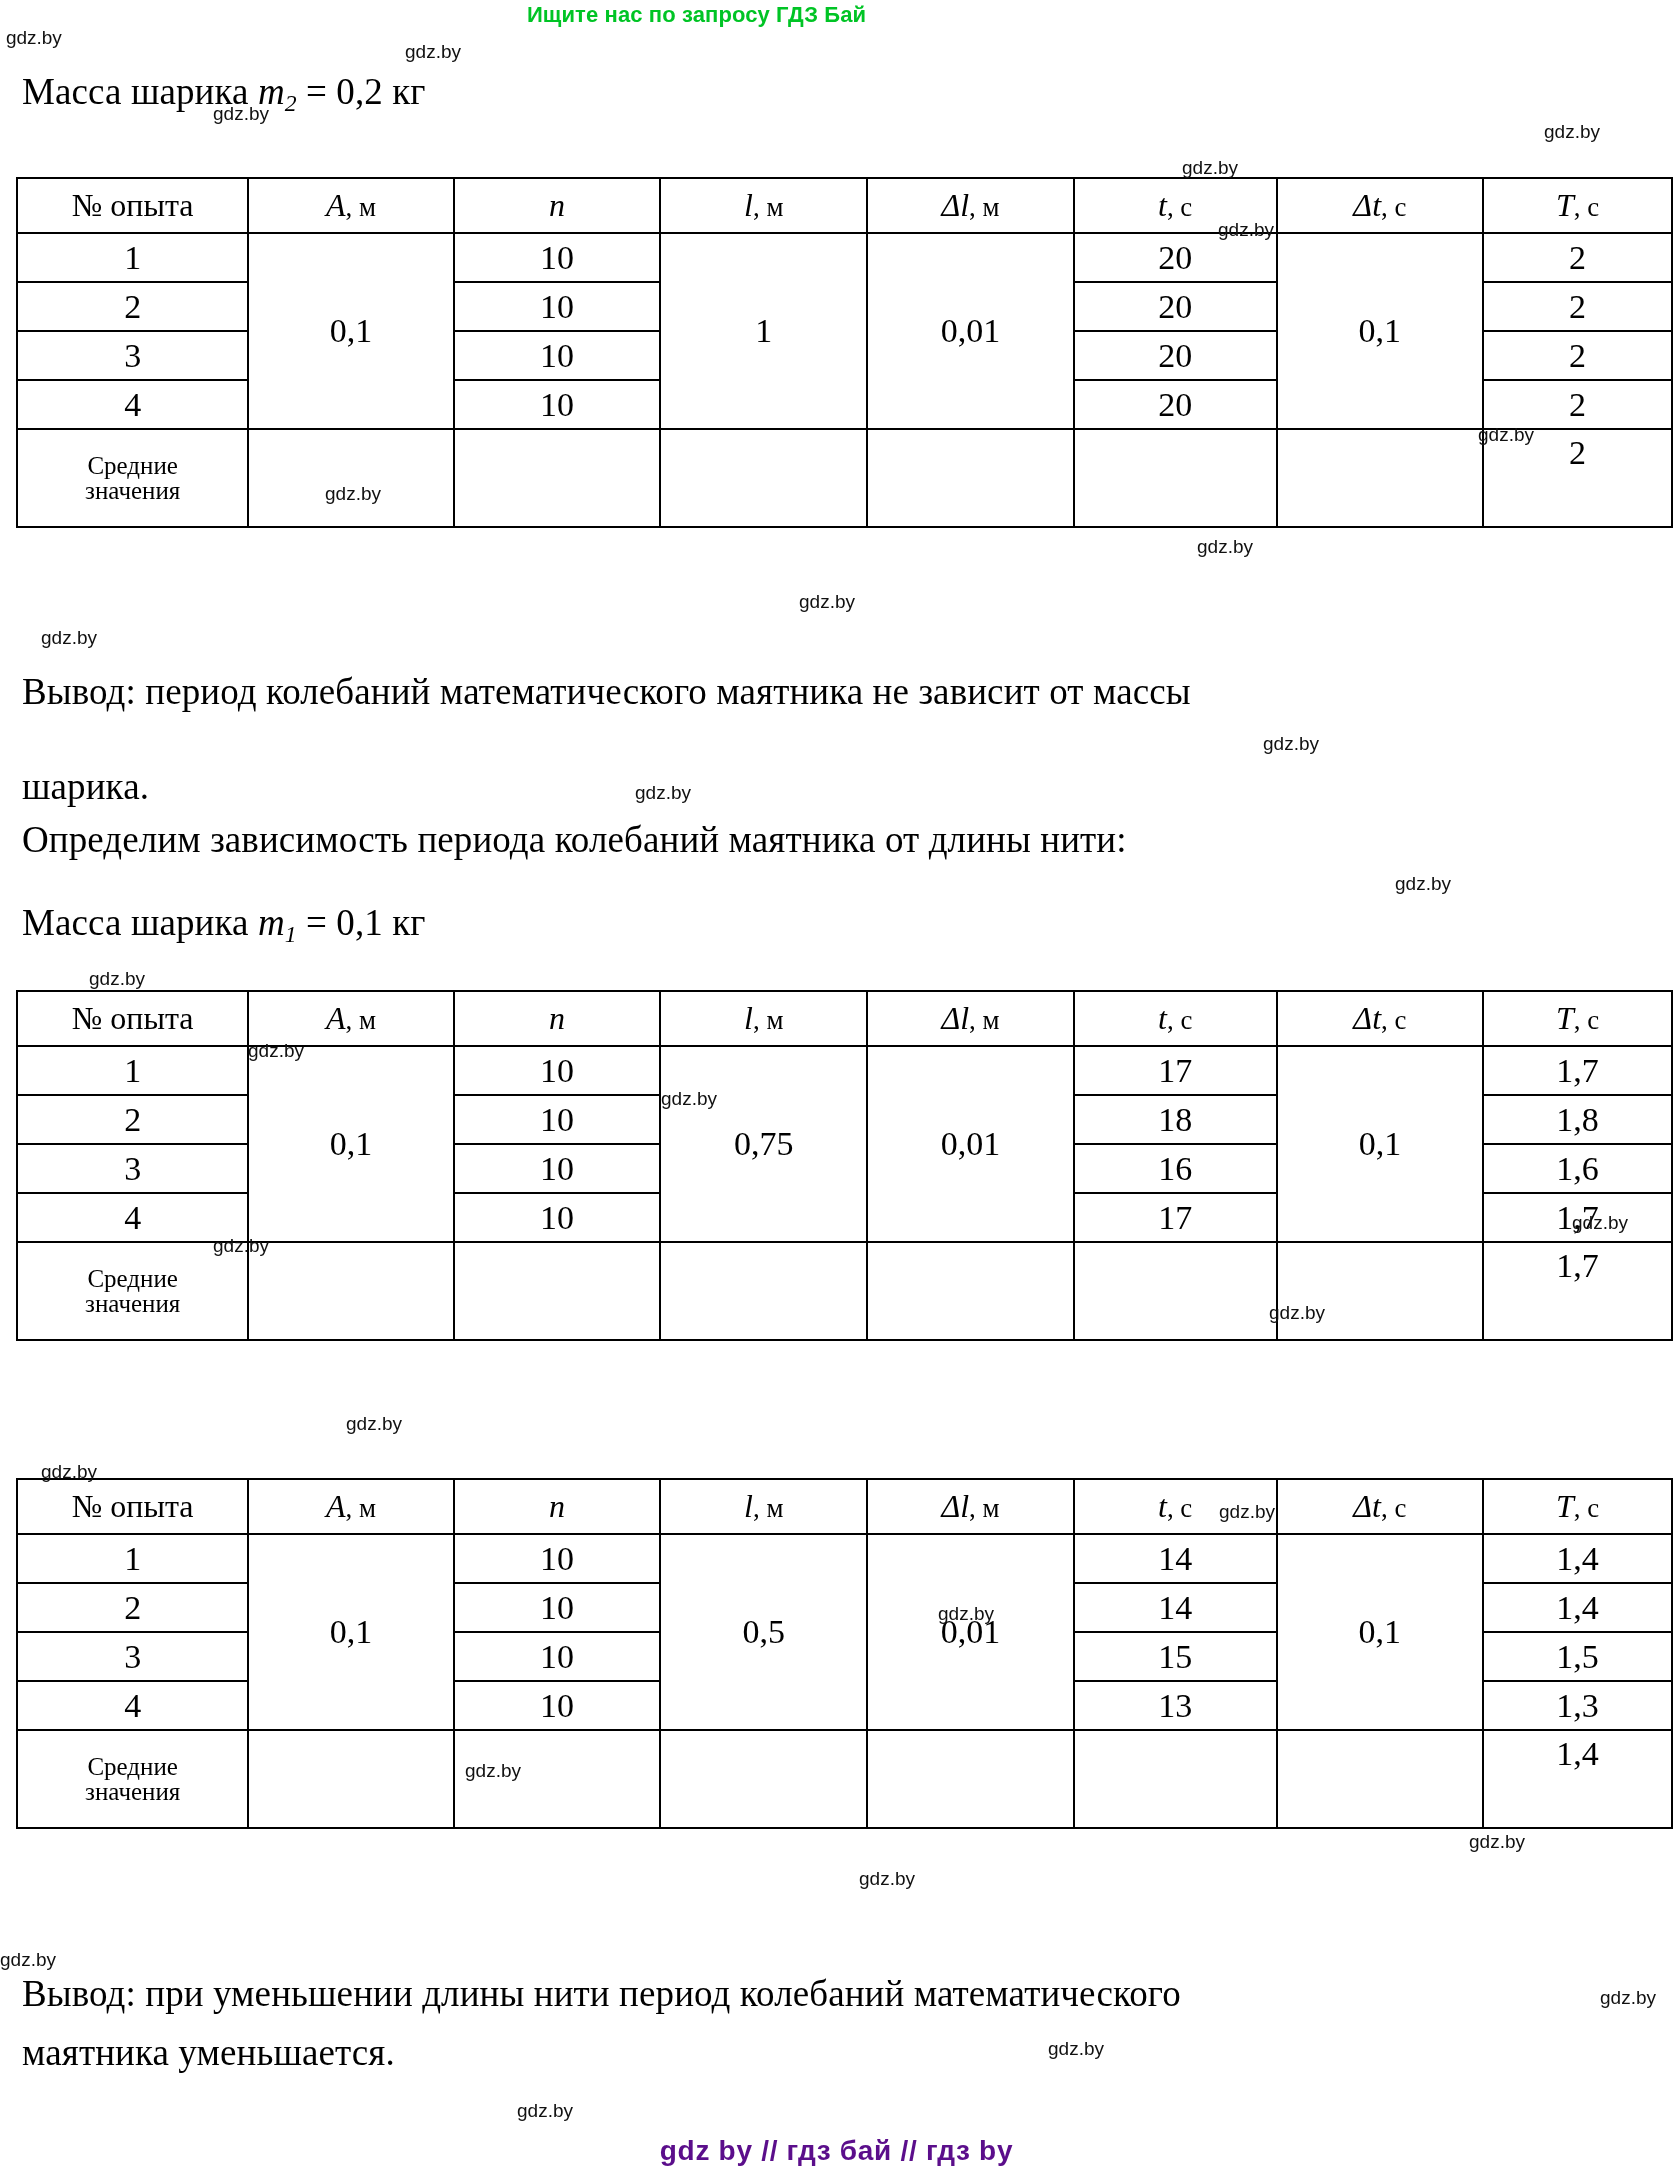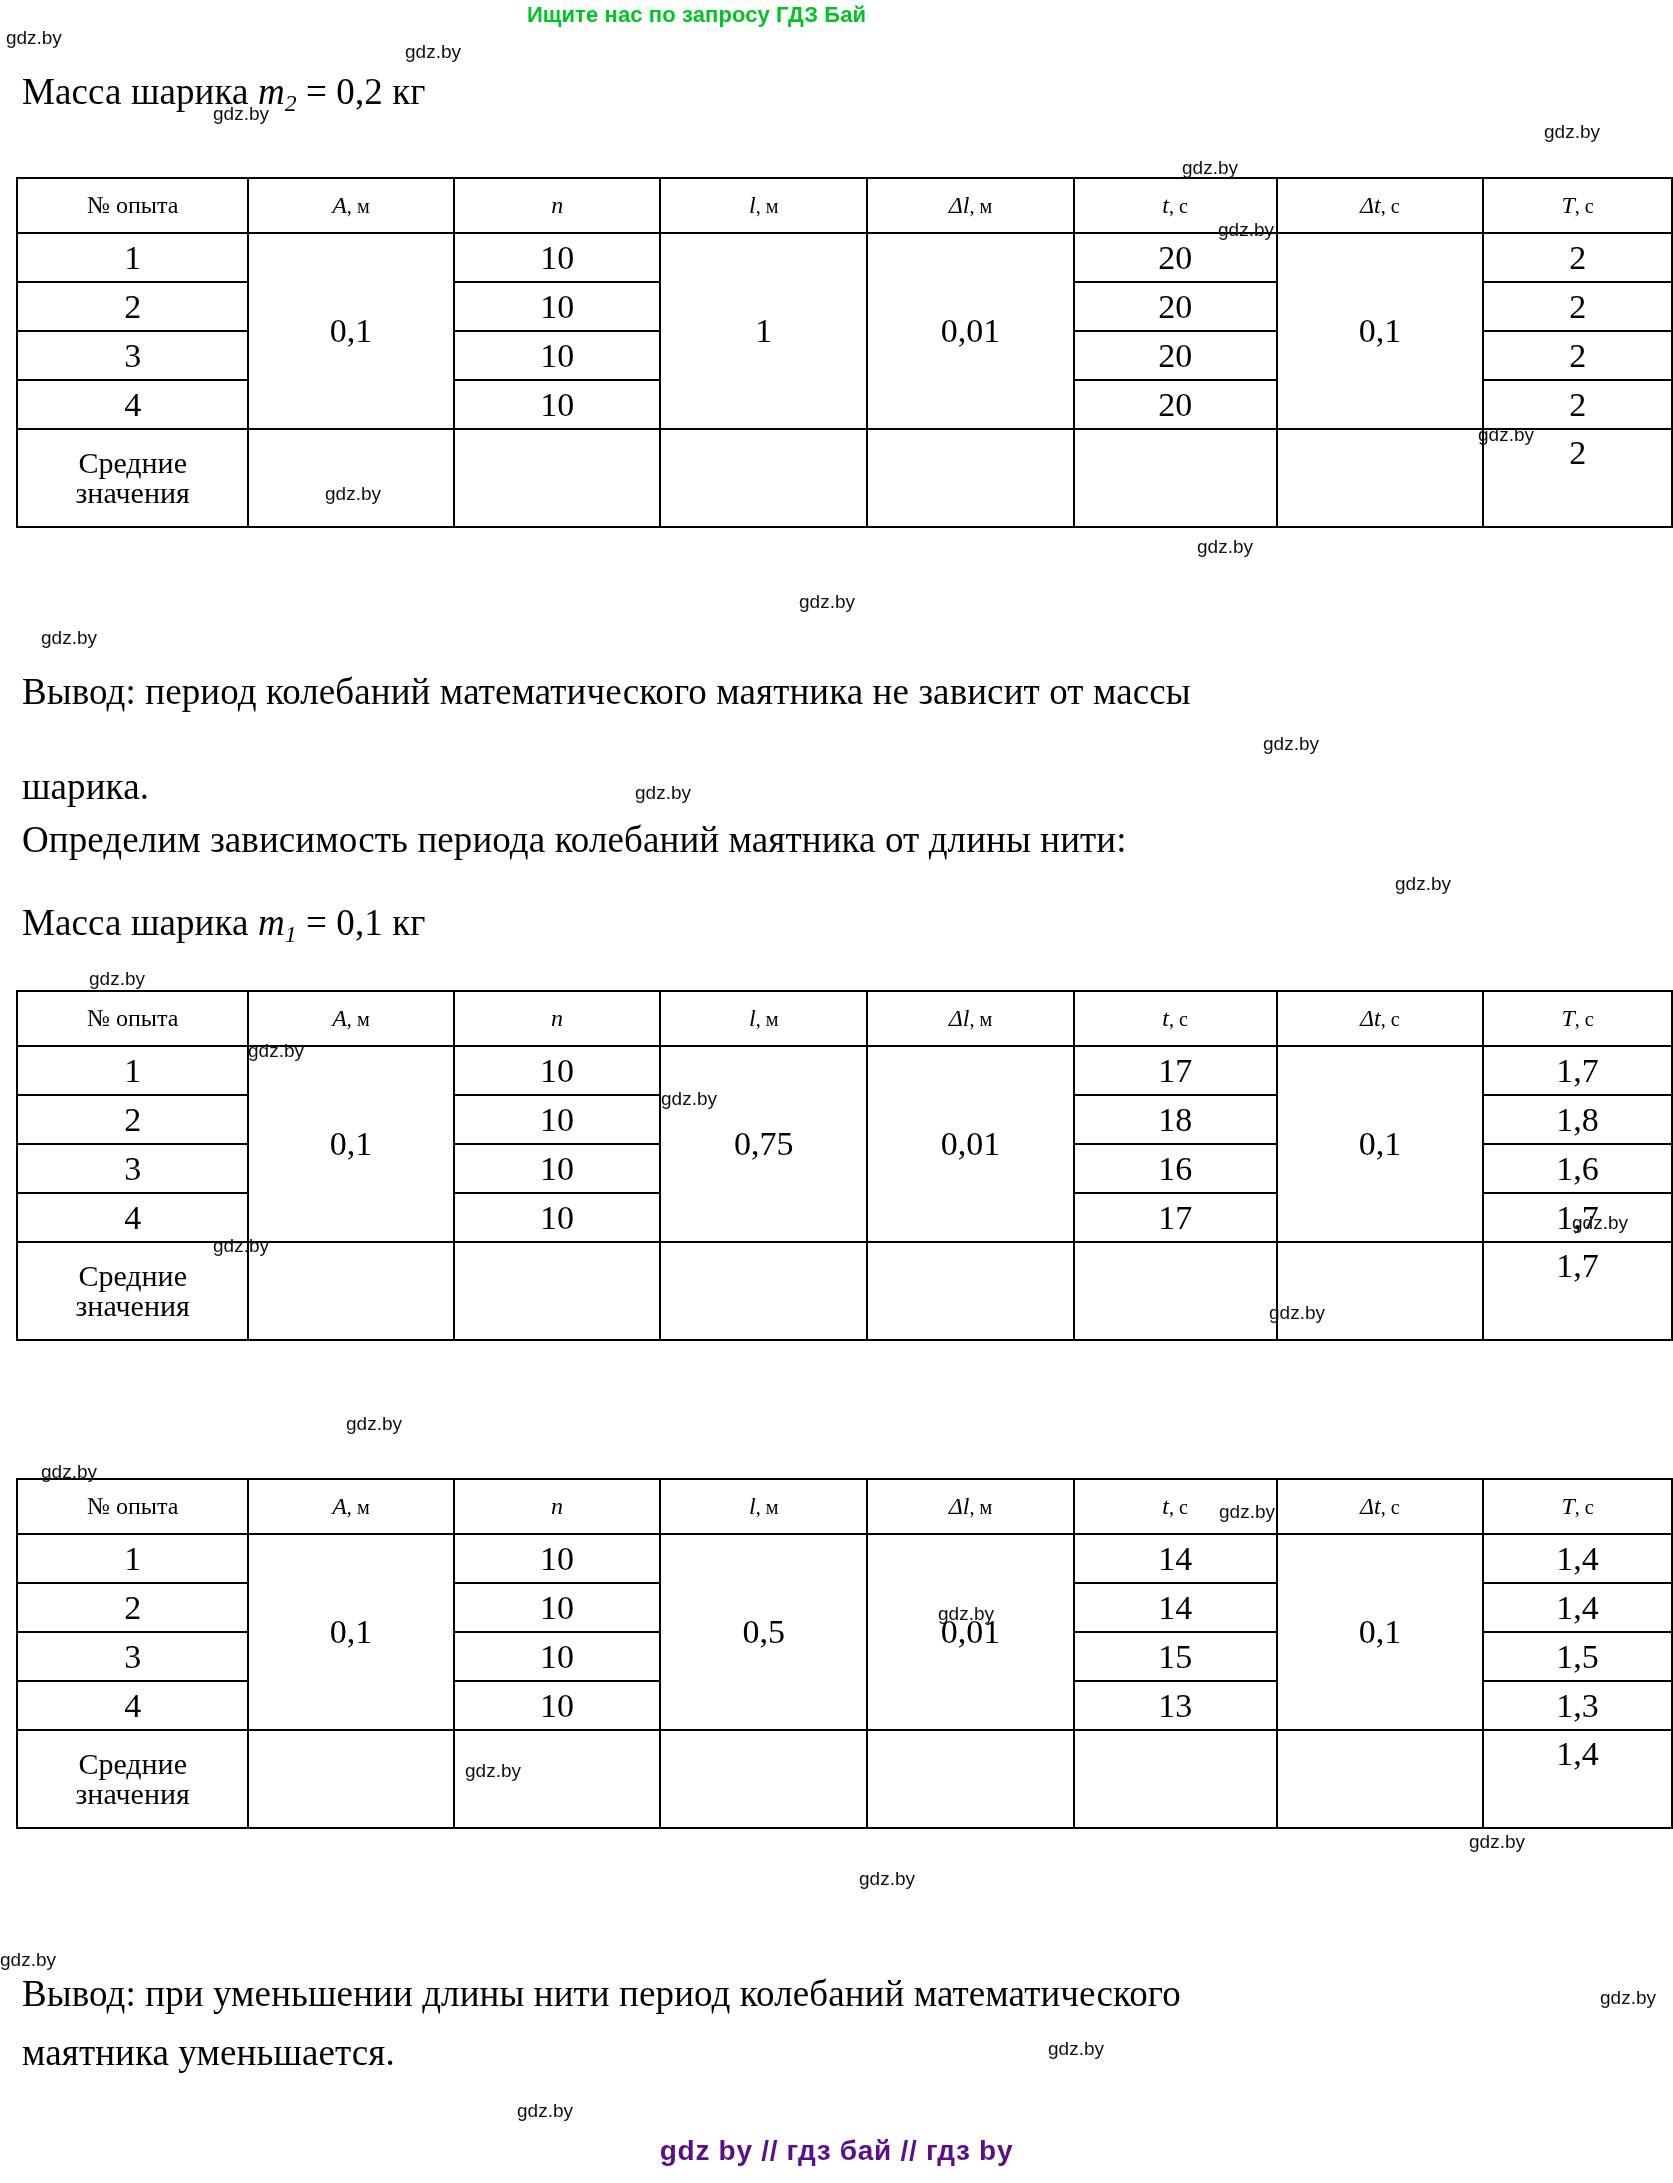--- a/index.html
+++ b/index.html
@@ -82,39 +82,39 @@
   }
   .lab-table td, .lab-table th {
     border: 2.2px solid #000;
     text-align: center;
     vertical-align: middle;
     font-weight: normal;
     padding: 0;
   }
   .lab-table thead td {
     height: 53px;
-    font-size: 24px;
+    font-size: 32px;
   }
   .lab-table tbody td {
     height: 47px;
   }
   .lab-table tr.avg-row td {
     height: 92px;
   }
   .hdr-sym {
     font-style: italic;
     font-family: "Liberation Serif", serif;
   }
   .hdr-unit {
     font-style: normal;
     font-size: 0.84em;
   }
   .avg-label {
     line-height: 1.0;
-    font-size: 30px;
+    font-size: 25px;
     padding: 0 4.4px;
     margin-top: 12px;
   }
 
   
   .c-no   { width: 229px; }
   .c-a    { width: 204px; }
   .c-n    { width: 205px; }
   .c-l    { width: 205px; }
   .c-dl   { width: 205px; }

